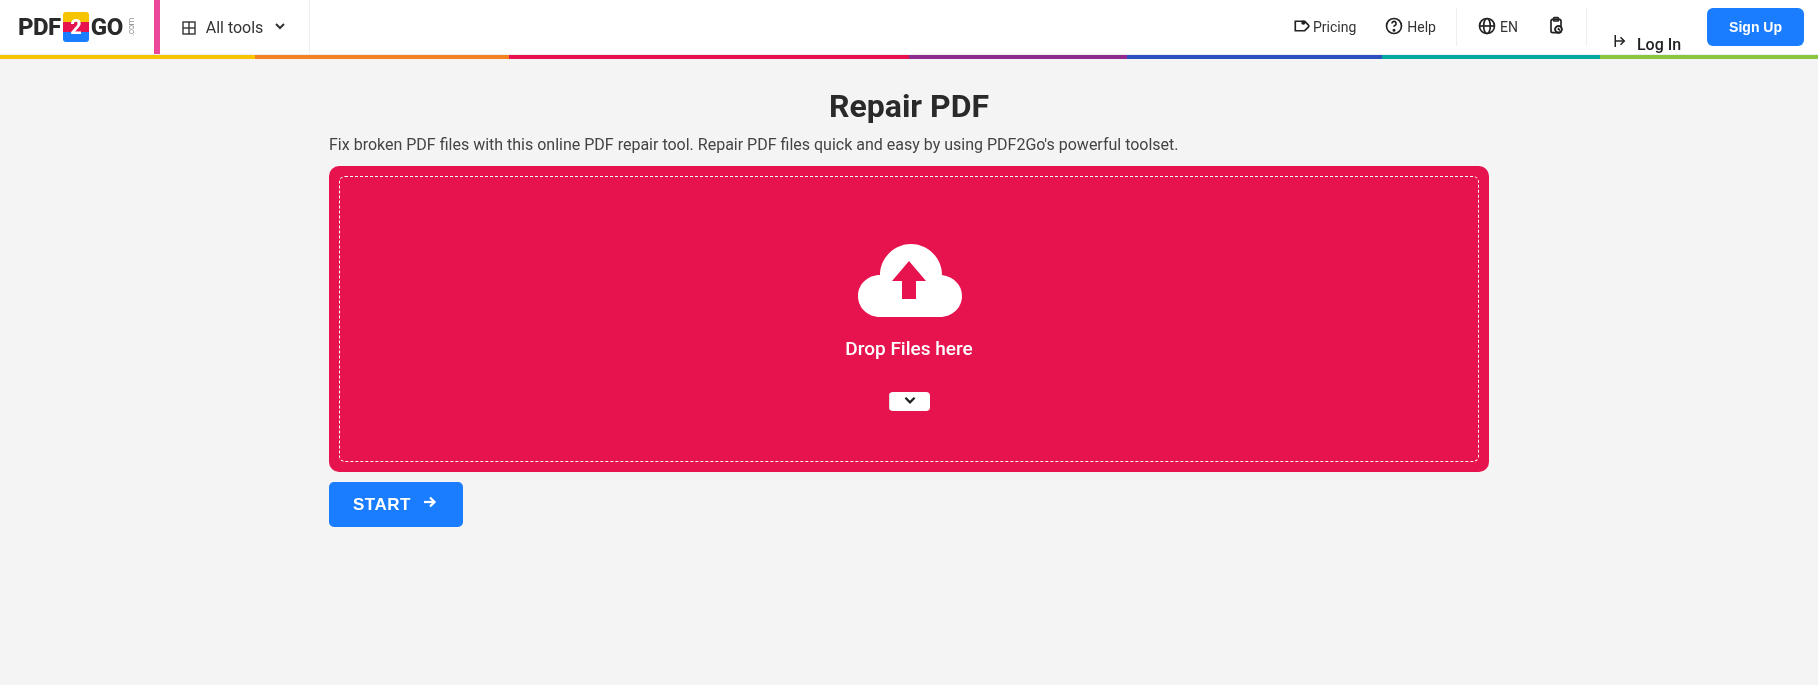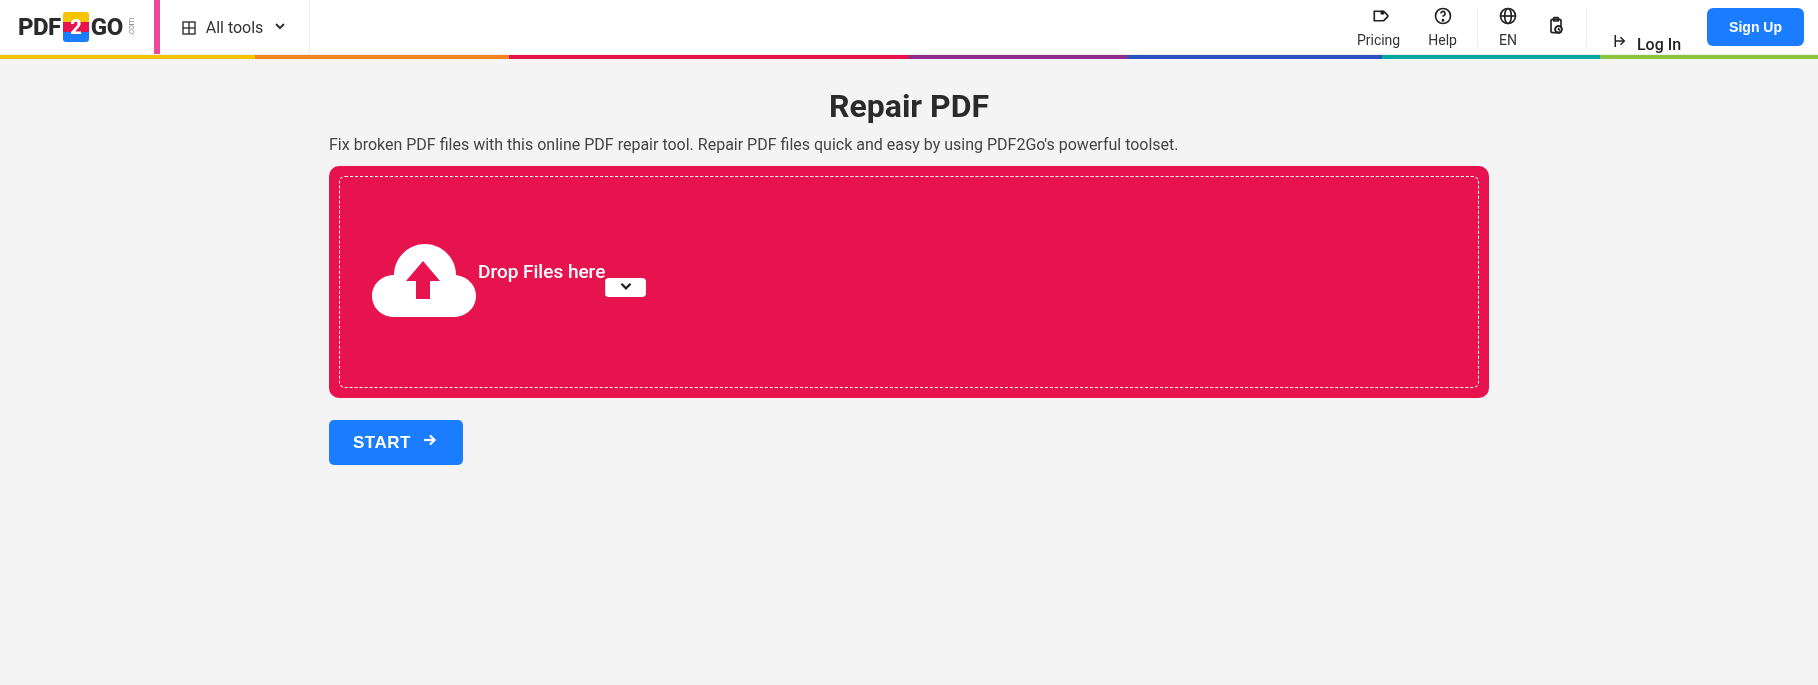--- a/index.html
+++ b/index.html
@@ -62,21 +62,21 @@
       color: #333;
     }
     .grid-icon {
       display: inline-block;
       width: 14px;
       height: 14px;
     }
     .spacer { flex: 1; }
     .nav-item {
       display: flex;
-      flex-direction: column;
+      flex-direction: row;
       align-items: center;
       justify-content: center;
       padding: 13px 14px;
       cursor: pointer;
       font-size: 14px;
       color: #333;
       gap: 3px;
     }
     .nav-item svg { width: 20px; height: 20px; }
     .divider {
@@ -135,20 +135,21 @@
     .dropzone-outer {
       background: #e6134f;
       border-radius: 10px;
       padding: 10px;
     }
     .dropzone-inner {
       border: 1px dashed #fff;
       border-radius: 6px;
       padding: 60px 28px 50px;
       display: flex;
+      flex-direction: column;
       align-items: center;
       color: #fff;
     }
     .cloud-icon {
       width: 110px;
       height: 82px;
       margin-bottom: 14px;
     }
     .drop-text {
       font-size: 19px;
@@ -181,21 +182,21 @@
     }
     .start-btn {
       background: #1a7cff;
       color: #fff;
       border: none;
       border-radius: 5px;
       padding: 11px 24px;
       font-size: 17px;
       font-weight: 700;
       letter-spacing: 0.5px;
-      margin-top: 22px;
+      margin-top: 10px;
       cursor: pointer;
       display: inline-flex;
       align-items: center;
       gap: 10px;
     }
   </style>
 </head>
 <body>
 
 <header class="header">

